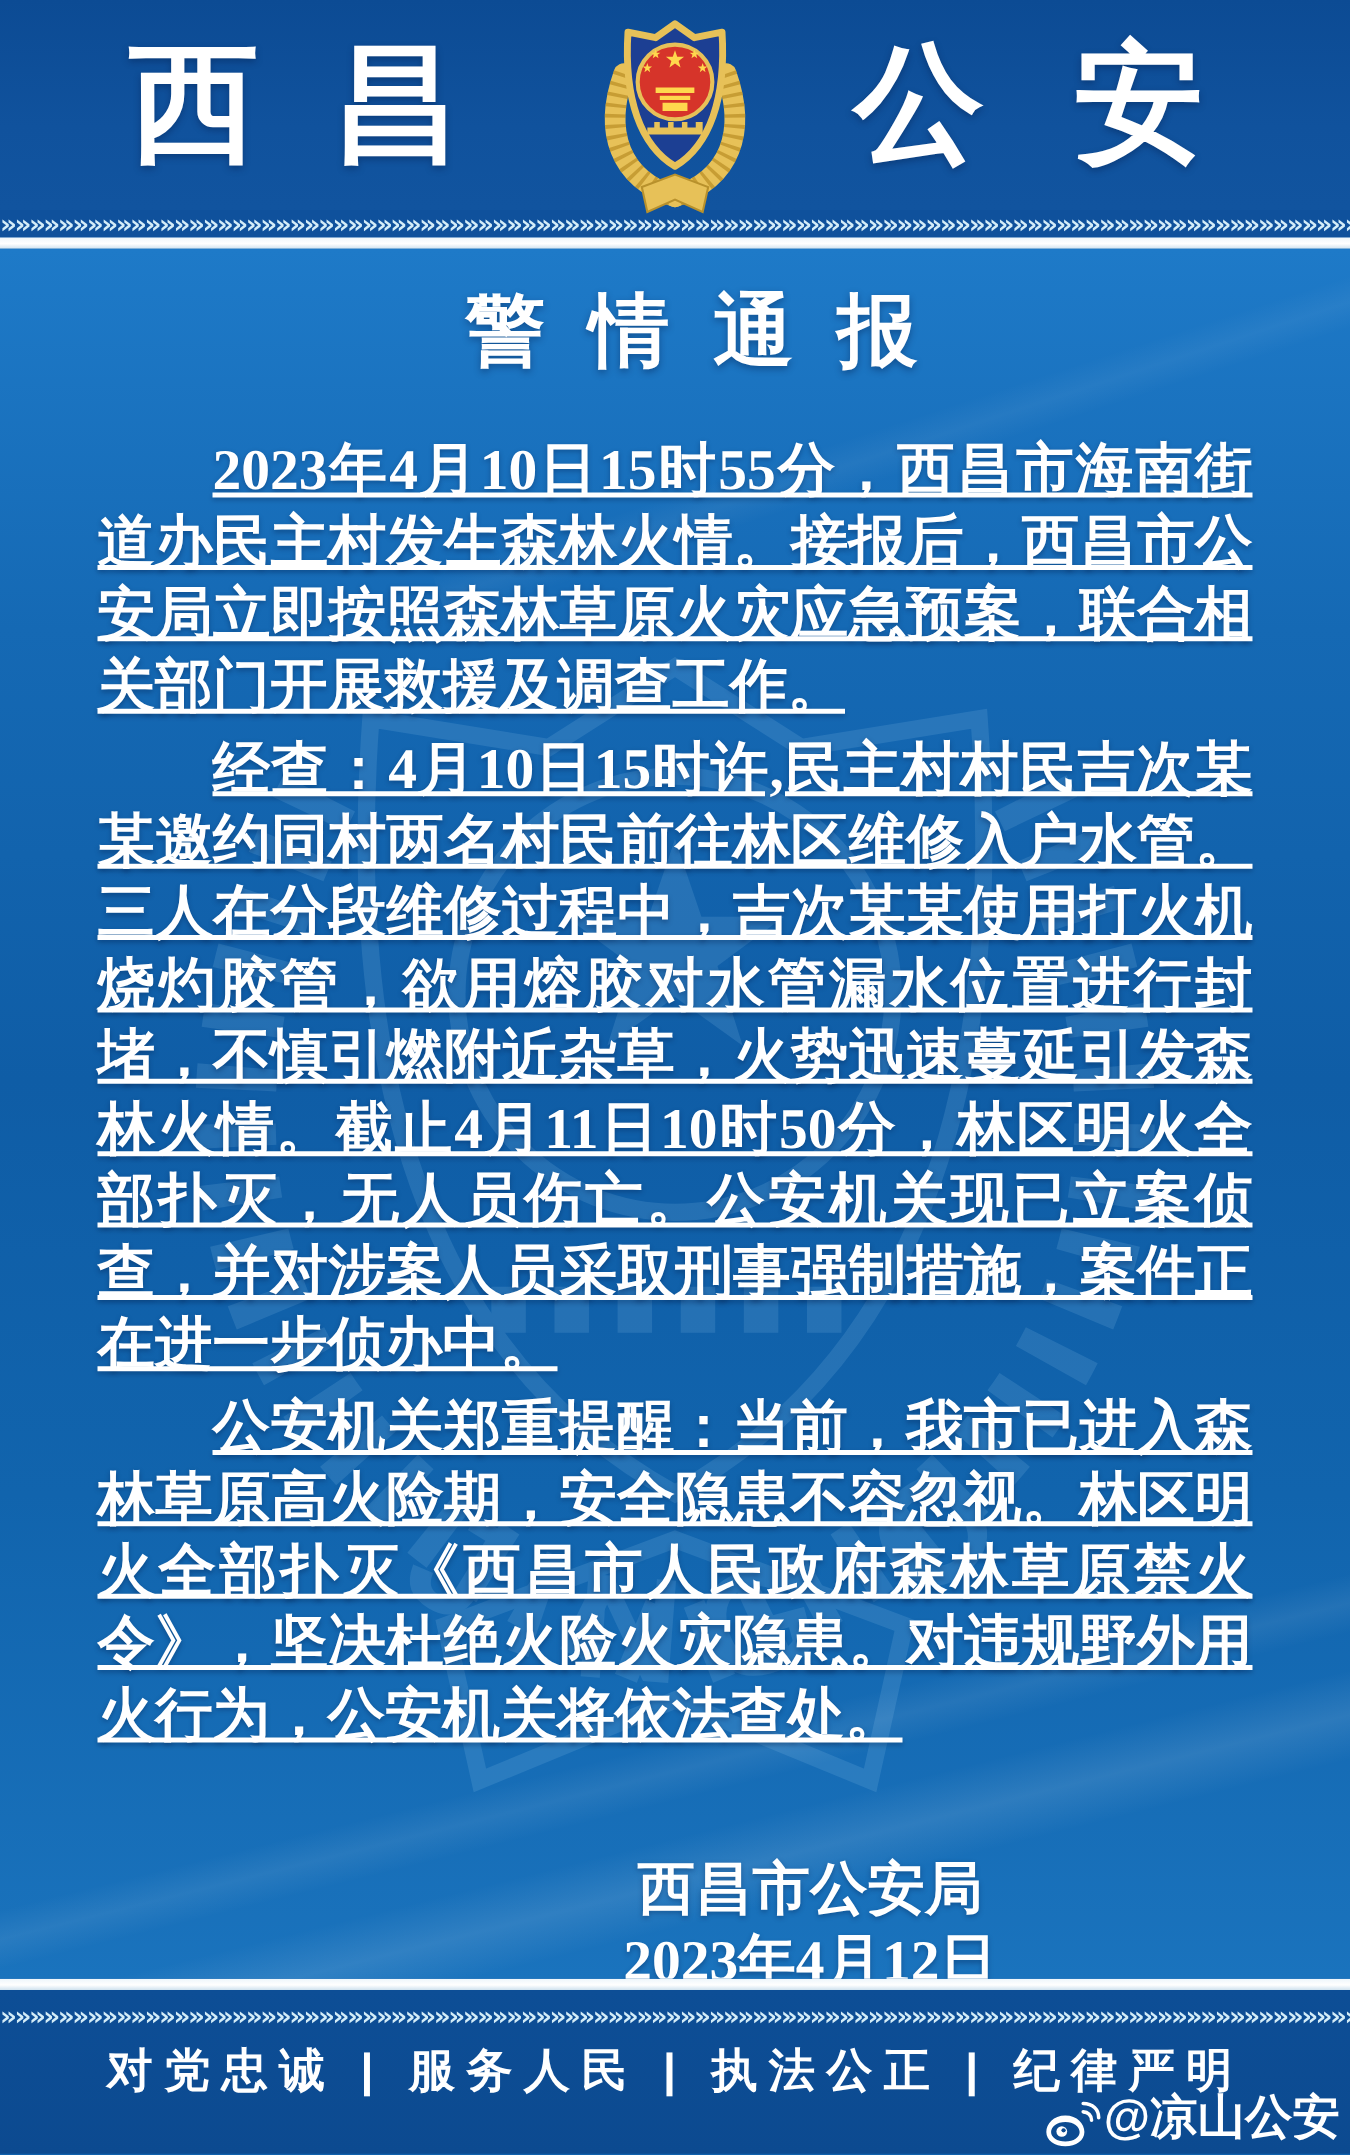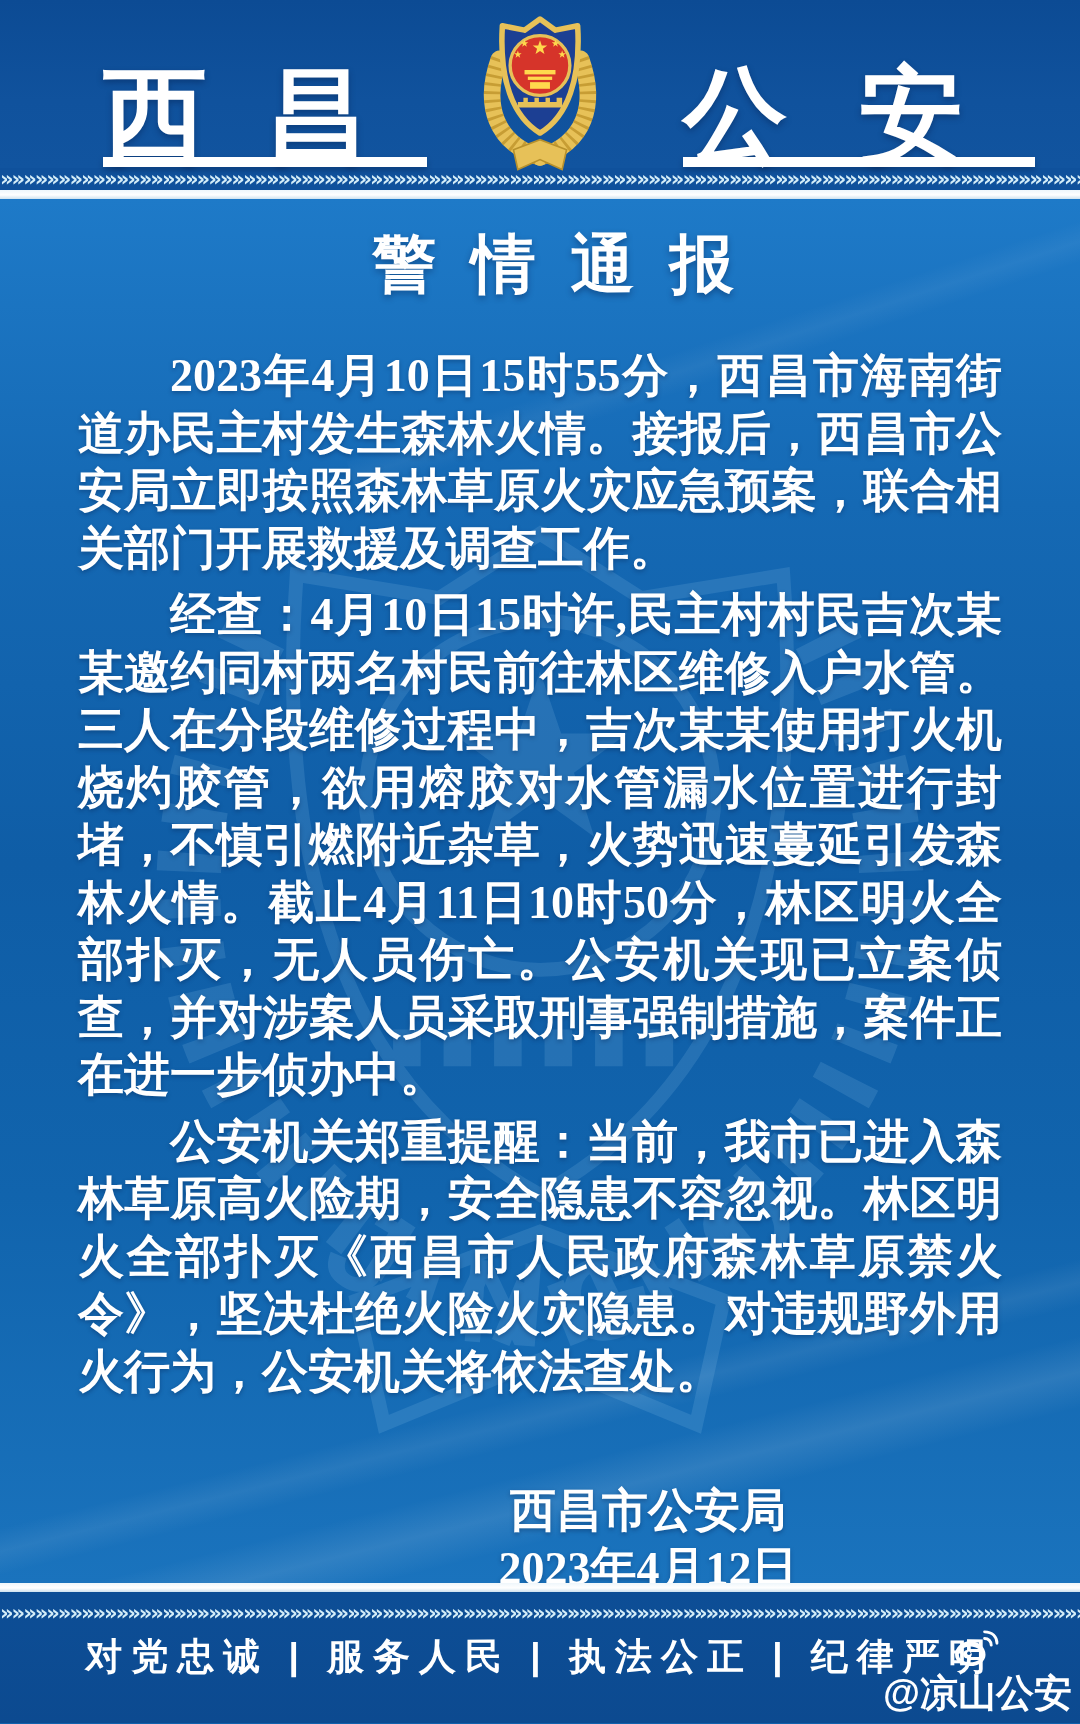--- a/index.html
+++ b/index.html
@@ -10,23 +10,22 @@
     overflow:hidden;
     font-family:"Liberation Serif","DejaVu Serif",serif;
     color:#fff;
     background:#1061ac;
   }
   
   .header{
     position:relative;
     height:168px;
     background:linear-gradient(180deg,#0c4b94 0%,#10529d 60%,#11549f 100%);
-    display:flex;align-items:flex-end;justify-content:center;
+    display:flex;align-items:center;justify-content:center;
     z-index:3;
-    text-decoration:underline;
   }
   .brand{
     font-size:104px;font-weight:900;line-height:1;
     letter-spacing:58px;text-indent:58px;
     text-shadow:0 3px 6px rgba(0,20,60,.35);
     white-space:nowrap;
   }
   .brand.left{margin-right:120px;}
   .brand.right{margin-left:64px;letter-spacing:72px;text-indent:72px;}
   .emblem{
@@ -71,20 +70,21 @@
     position:relative;z-index:2;padding-left:26px;
   }
   .article{
     position:relative;z-index:2;
     margin-top:44px;
     padding:0 78px;
     font-size:46px;font-weight:700;
     line-height:57.5px;
     text-align:justify;
     text-shadow:0 2px 4px rgba(0,25,70,.35);
+    text-decoration:underline;
   }
   .article p{margin:0 0 9px 0;text-indent:2em;}
   .signature{
     position:relative;z-index:2;
     margin-top:82px;
     text-align:center;
     transform:translateX(108px);
     font-size:46px;font-weight:700;
     line-height:58px;
     text-shadow:0 2px 4px rgba(0,25,70,.35);
@@ -103,21 +103,20 @@
     font-size:37px;font-weight:900;
     letter-spacing:9px;
     white-space:nowrap;
   }
   .weibo{
     position:absolute;right:8px;bottom:4px;
     display:flex;align-items:center;
     font-family:"Liberation Sans","DejaVu Sans",sans-serif;
     font-size:38px;font-weight:700;color:#fff;
     white-space:nowrap;
-    flex-direction:column;
   }
   .weibo svg{width:46px;height:40px;margin-right:2px;margin-top:10px;}
 </style>
 </head>
 <body>
 
 <div class="poster">
 
   <div class="header">
     <div class="brand left">西昌</div>

